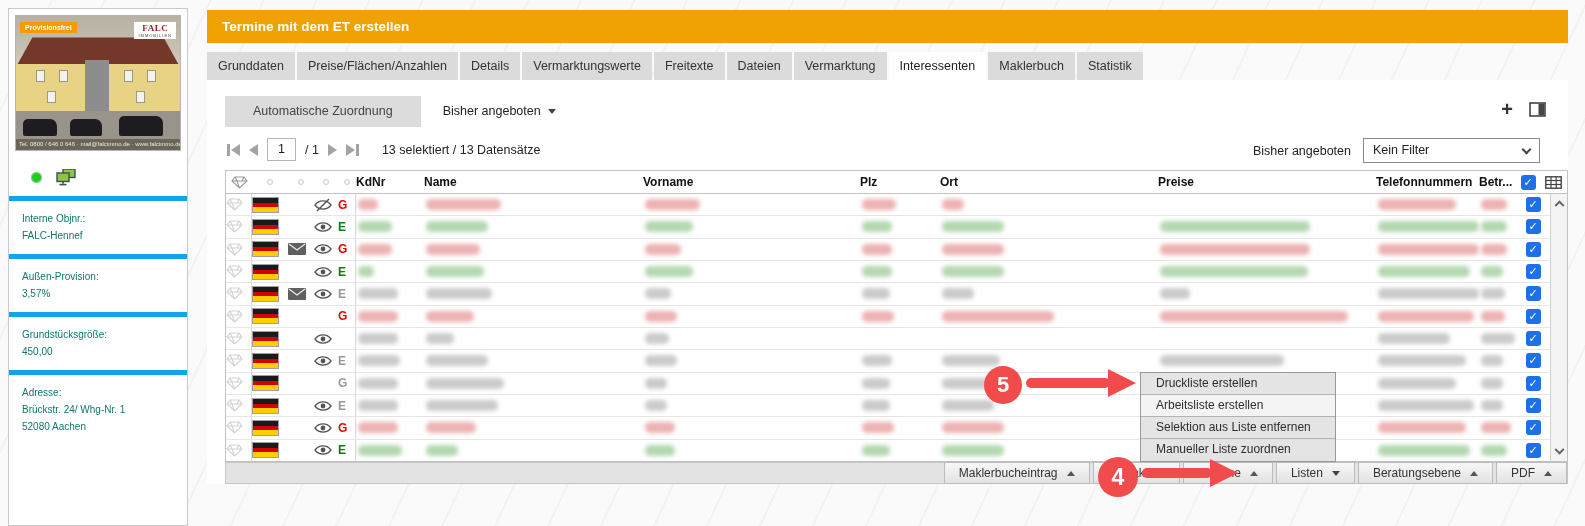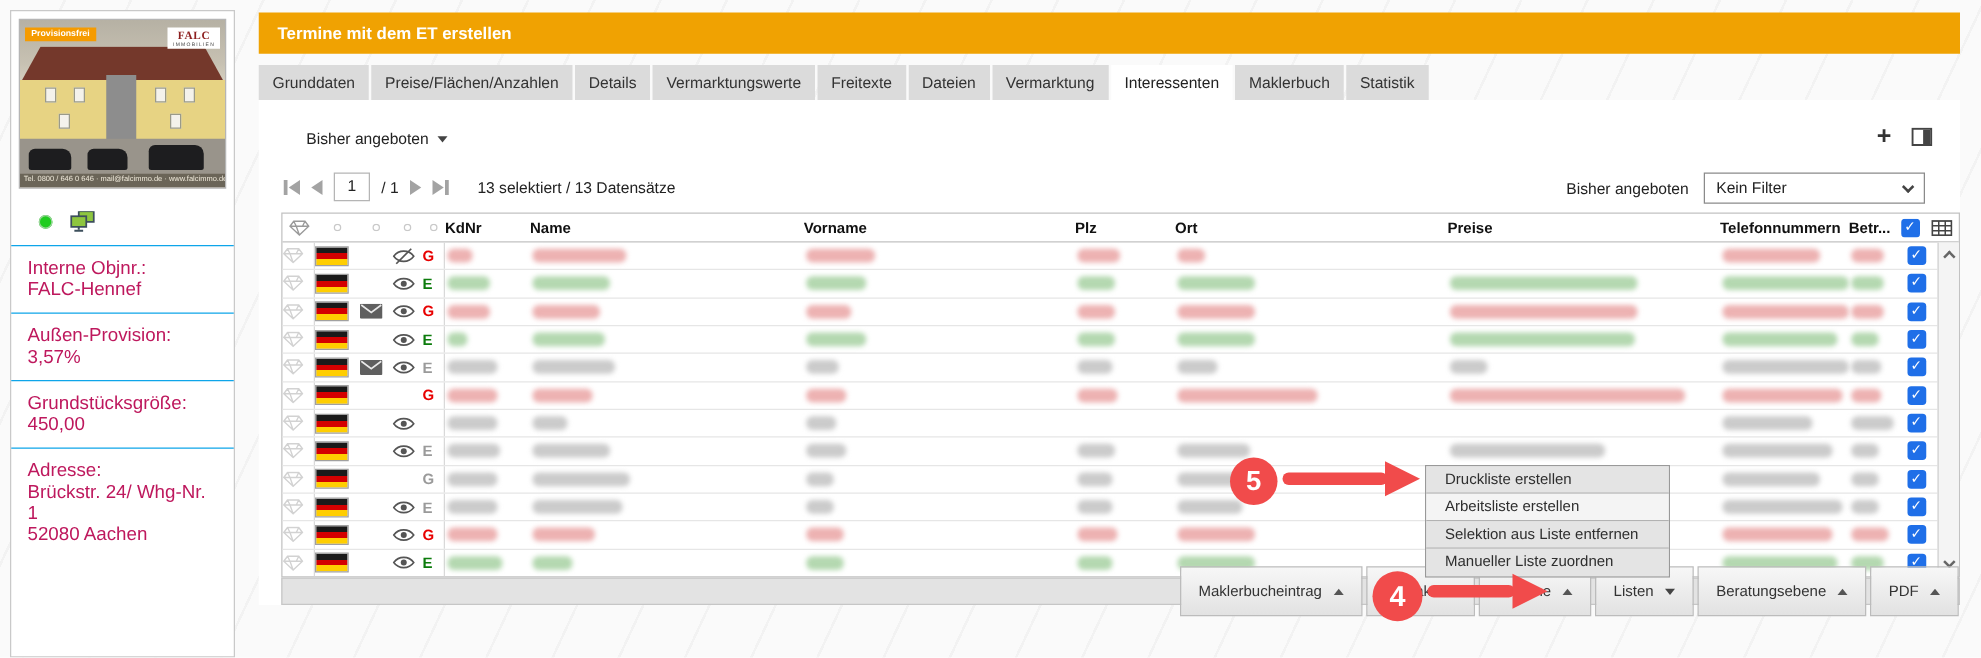--- a/index.html
+++ b/index.html
@@ -21,21 +21,21 @@
   .ph-win { position:absolute; width:9px; height:12px; background:#f4f2ec; border:1px solid #9a9a8a; }
   .ph-ground { position:absolute; left:0; right:0; bottom:0; height:29%; background:#99948b; }
   .ph-car { position:absolute; bottom:14px; height:17px; background:#1d1d1f; border-radius:5px 7px 2px 2px; }
   .ph-ribbon { position:absolute; top:6px; left:4px; background:#f59b00; color:#fff; font-size:7px; font-weight:bold; padding:2px 5px; }
   .ph-logo { position:absolute; top:6px; right:4px; background:#fff; padding:1px 4px; text-align:center; }
   .ph-logo .l1 { font-size:9px; font-weight:bold; color:#8d1f1f; font-family:"Liberation Serif",serif; letter-spacing:.5px; }
   .ph-logo .l2 { font-size:4px; color:#444; letter-spacing:1px; }
   .ph-cap { position:absolute; left:0; right:0; bottom:0; height:11px; background:rgba(70,62,48,.55); color:#efe9da; font-size:6px; line-height:11px; padding:0 3px; white-space:nowrap; overflow:hidden; }
   .statusrow { display:flex; align-items:center; gap:14px; padding:12px 0 10px 22px; }
   .gdot { width:11px; height:11px; border-radius:50%; background:#1fcc1f; box-shadow:0 0 0 1px #9bd39b inset; }
-  .sb-block { border-top:1px solid #0ea5e9; padding:9px 13px 10px; font-size:15px; line-height:17px; color:#be185d; position:relative; }
+  .sb-block { border-top:5px solid #0ea5e9; padding:9px 13px 10px; font-size:10px; line-height:17px; color:#0f766e; position:relative; }
   
   .banner { position:absolute; left:207px; top:10px; width:1361px; height:33px; background:#f0a202;
             color:#fff; font-weight:bold; font-size:13.5px; line-height:33px; padding-left:15px; }
   .tabsrow { position:absolute; left:207px; top:52px; height:28px; display:flex; gap:2px; }
   .mtab { background:#dbdbdb; color:#333; font-size:12.5px; line-height:28px; padding:0 11px; white-space:nowrap; cursor:default; }
   .mtab.active { background:#fff; color:#222; }
   
   .card { position:absolute; left:207px; top:80px; width:1361px; height:404px; background:#fff; }
   .subtabs { position:absolute; left:18px; top:16px; display:flex; gap:2px; }
   .stab { background:#dcdcdc; color:#444; font-size:12.5px; line-height:31px; height:31px; padding:0 28px; white-space:nowrap; }
@@ -78,21 +78,21 @@
           background:linear-gradient(#1a1a1a 0 33%, #d40000 33% 66%, #ffce00 66%); }
   .hcirc { width:6px; height:6px; border:1px solid #c9c9c9; border-radius:50%; }
   .cb { width:15px; height:15px; background:#1f6fe8; border-radius:3px; color:#fff; font-size:11px; line-height:15px; text-align:center; font-weight:bold; }
   .vscroll { position:absolute; right:0; top:23px; bottom:0; width:17px; background:#f4f4f4; border-left:1px solid #cfcfcf; }
   .sc-btn { position:absolute; left:0; width:16px; height:17px; display:flex; align-items:center; justify-content:center; }
   .chev-u { width:7px; height:7px; border-left:2px solid #666; border-top:2px solid #666; transform:rotate(45deg) translate(2px,2px); }
   .chev-dn { width:7px; height:7px; border-left:2px solid #666; border-top:2px solid #666; transform:rotate(225deg) translate(2px,2px); }
   
   .actionbar { position:absolute; left:18px; top:382px; width:1343px; height:22px; background:#e3e3e3;
                border:1px solid #c6c6c6; display:flex; justify-content:flex-end; align-items:center; }
-  .abtn { background:linear-gradient(#f7f7f7,#e2e2e2); border:1px solid #bcbcbc; height:40px; line-height:20px;
+  .abtn { background:linear-gradient(#f7f7f7,#e2e2e2); border:1px solid #bcbcbc; height:22px; line-height:20px;
           margin-left:3px; padding:0 14px; font-size:12px; color:#333; white-space:nowrap; display:flex; align-items:center; }
   .abtn .caret-d,.abtn .caret-u { margin-left:9px; }
   
   .ctxmenu { position:absolute; left:933px; top:292px; width:196px; background:#e4e4e4; border:1px solid #999; z-index:5; }
   .ctxitem { font-size:12px; color:#2e2e2e; line-height:21px; height:22px; padding-left:15px; border-bottom:1px solid #b2b2b2; background:#e4e4e4; white-space:nowrap; }
   .ctxitem:last-child { border-bottom:none; }
   .ctxitem.hl { background:#f4f4f4; }
   
   .anno { position:absolute; z-index:10; }
   .acirc { border-radius:50%; background:#f14b4b; color:#fff; font-weight:bold; text-align:center; }
@@ -167,20 +167,21 @@
     <div class="mtab">Dateien</div>
     <div class="mtab">Vermarktung</div>
     <div class="mtab active">Interessenten</div>
     <div class="mtab">Maklerbuch</div>
     <div class="mtab">Statistik</div>
   </div>
 
 <div class="card">
 
   <div class="subtabs" id="sub-tabs">
+      <div class="stab">Automatische Zuordnung</div>
       <div class="stab active">Bisher angeboten<span class="caret-d"></span></div>
     </div>
 
   <div class="cornericons">
     <span class="plus">+</span>
     <span>
       <svg width="17" height="15" viewBox="0 0 17 15">
         <rect x="1" y="1" width="15" height="13" fill="#fff" stroke="#444" stroke-width="1.6"></rect>
         <rect x="9.5" y="1.8" width="5.8" height="11.4" fill="#444"></rect>
       </svg>

